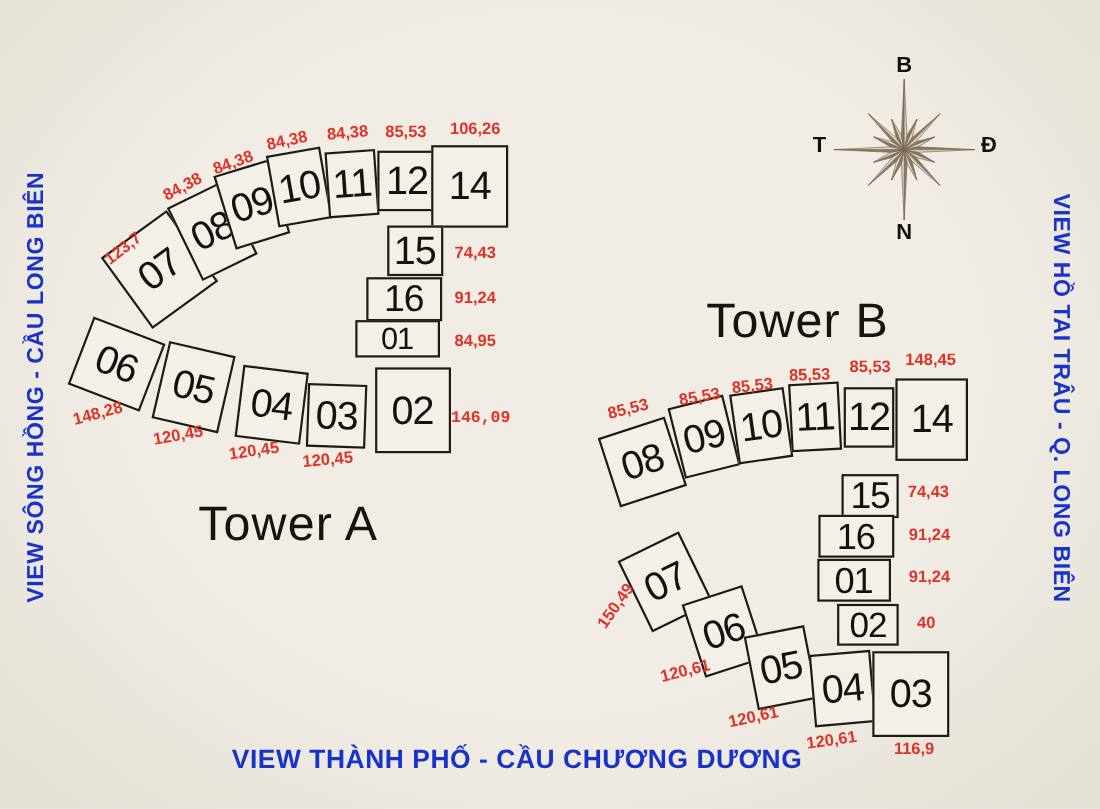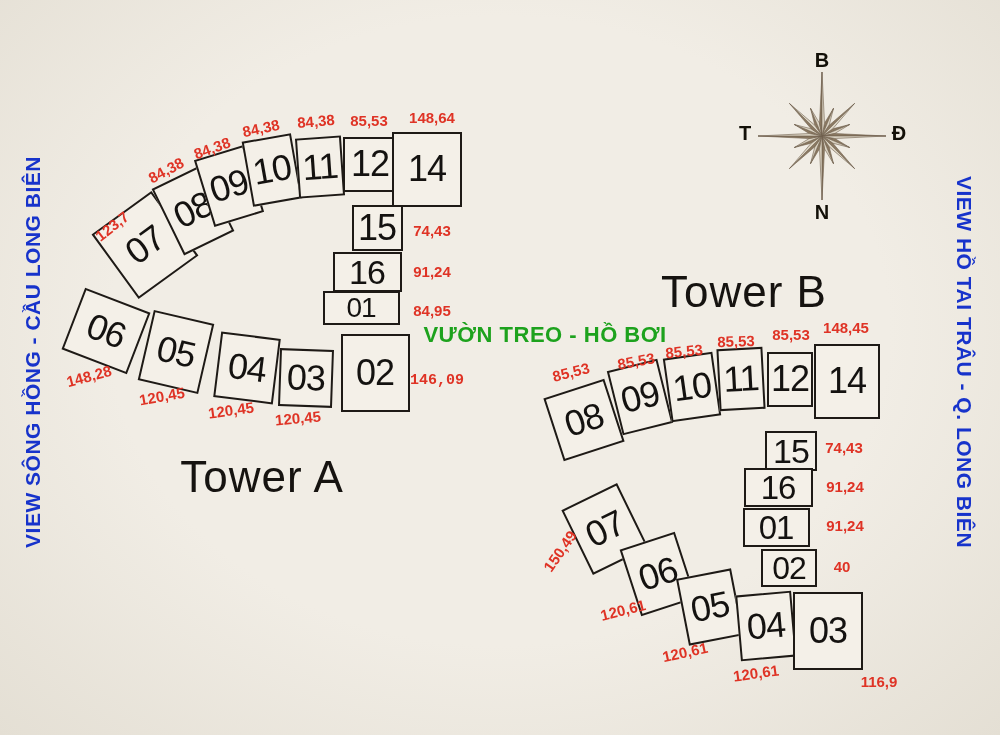--- a/index.html
+++ b/index.html
@@ -41,58 +41,58 @@
   .cdir{
     position:absolute;font-weight:bold;font-size:20px;color:#131008;
     transform:translate(-50%,-50%);
   }
 </style>
 </head>
 <body style="--view: #1733CB; --garden: #1DA21D; --area: #DF3325; --fill: #F4F0E8;">
 
 <div id="stage">
 
+  <div class="view-label view-bottom" style="left:470px;top:691px">VIEW THÀNH PHỐ - CẦU CHƯƠNG DƯƠNG</div>
   <div class="view-label view-left" style="left:33px;top:352px">VIEW SÔNG HỒNG - CẦU LONG BIÊN</div>
   <div class="view-label view-right" style="left:964px;top:362px">VIEW HỒ TAI TRÂU - Q. LONG BIÊN</div>
 
-  <div class="garden-label" style="left:545px;top:335px">VƯỜN TREO - HỒ BƠI</div>
 
   <div id="towers">
       <div class="tower-label" style="left: 262px; top: 477px;">Tower A</div>
       <div class="unit" style="left: 108px; top: 205px; width: 74px; height: 80px; transform: rotate(-36deg); font-size: 36px;">07</div>
       <span class="area" style="left: 112px; top: 226px; transform: translate(-50%, -50%) rotate(-38deg);">123,7</span>
       <div class="unit" style="left: 165px; top: 173px; width: 56px; height: 74px; transform: rotate(-26deg); font-size: 36px;">08</div>
       <span class="area" style="left: 166px; top: 170px; transform: translate(-50%, -50%) rotate(-28deg);">84,38</span>
       <div class="unit" style="left: 203px; top: 151px; width: 52px; height: 70px; transform: rotate(-17deg); font-size: 36px;">09</div>
       <span class="area" style="left: 212px; top: 148px; transform: translate(-50%, -50%) rotate(-20deg);">84,38</span>
       <div class="unit" style="left: 247px; top: 137px; width: 50px; height: 66px; transform: rotate(-10deg); font-size: 36px;">10</div>
       <span class="area" style="left: 261px; top: 128px; transform: translate(-50%, -50%) rotate(-12deg);">84,38</span>
       <div class="unit" style="left: 297px; top: 137px; width: 46px; height: 60px; transform: rotate(-4deg); font-size: 36px;">11</div>
       <span class="area" style="left: 316px; top: 121px; transform: translate(-50%, -50%) rotate(-5deg);">84,38</span>
       <div class="unit" style="left: 343px; top: 136.5px; width: 54px; height: 55px; transform: rotate(0deg); font-size: 36px;">12</div>
       <span class="area" style="left: 369px; top: 120px; transform: translate(-50%, -50%) rotate(0deg);">85,53</span>
       <div class="unit" style="left: 392px; top: 131.5px; width: 70px; height: 75px; transform: rotate(0deg); font-size: 36px;">14</div>
-      <span class="area" style="left: 432px; top: 117px; transform: translate(-50%, -50%) rotate(0deg);">148,64</span>
+      <span class="area" style="left: 432px; top: 117px; transform: translate(-50%, -50%) rotate(0deg);">106,26</span>
       <div class="unit" style="left: 351.5px; top: 205px; width: 51px; height: 46px; transform: rotate(0deg); font-size: 36px;">15</div>
       <span class="area" style="left: 432px; top: 230px; transform: translate(-50%, -50%) rotate(0deg);">74,43</span>
       <div class="unit" style="left: 332.5px; top: 252px; width: 69px; height: 40px; transform: rotate(0deg); font-size: 34px;">16</div>
       <span class="area" style="left: 432px; top: 271px; transform: translate(-50%, -50%) rotate(0deg);">91,24</span>
       <div class="unit" style="left: 322.5px; top: 291px; width: 77px; height: 34px; transform: rotate(0deg); font-size: 28px;">01</div>
       <span class="area" style="left: 432px; top: 310px; transform: translate(-50%, -50%) rotate(0deg); text-align: right;">84,95</span>
       <div class="unit" style="left: 340.5px; top: 334px; width: 69px; height: 78px; transform: rotate(0deg); font-size: 36px;">02</div>
       <span class="area" style="left: 437px; top: 380px; transform: translate(-50%, -50%) rotate(0deg); font-family: Liberation Mono, monospace;">146,09</span>
       <div class="unit" style="left: 71px; top: 298px; width: 70px; height: 66px; transform: rotate(21deg); font-size: 36px;">06</div>
       <span class="area" style="left: 89px; top: 376px; transform: translate(-50%, -50%) rotate(-15deg);">148,28</span>
       <div class="unit" style="left: 145px; top: 316px; width: 62px; height: 72px; transform: rotate(13deg); font-size: 36px;">05</div>
       <span class="area" style="left: 162px; top: 396px; transform: translate(-50%, -50%) rotate(-10deg);">120,45</span>
       <div class="unit" style="left: 217px; top: 335px; width: 60px; height: 66px; transform: rotate(7deg); font-size: 36px;">04</div>
       <span class="area" style="left: 231px; top: 410px; transform: translate(-50%, -50%) rotate(-8deg);">120,45</span>
       <div class="unit" style="left: 279px; top: 349px; width: 54px; height: 58px; transform: rotate(2deg); font-size: 36px;">03</div>
       <span class="area" style="left: 298px; top: 418px; transform: translate(-50%, -50%) rotate(-5deg);">120,45</span>
-      <div class="tower-label" style="left: 744px; top: 292px;">Tower B</div>
+      <div class="tower-label" style="left: 725px; top: 292px;">Tower B</div>
       <div class="unit" style="left: 552px; top: 387px; width: 64px; height: 66px; transform: rotate(-18deg); font-size: 36px;">08</div>
       <span class="area" style="left: 571px; top: 372px; transform: translate(-50%, -50%) rotate(-14deg);">85,53</span>
       <div class="unit" style="left: 614px; top: 364px; width: 52px; height: 66px; transform: rotate(-14deg); font-size: 36px;">09</div>
       <span class="area" style="left: 636px; top: 361px; transform: translate(-50%, -50%) rotate(-10deg);">85,53</span>
       <div class="unit" style="left: 667px; top: 355px; width: 50px; height: 64px; transform: rotate(-8deg); font-size: 36px;">10</div>
       <span class="area" style="left: 684px; top: 351px; transform: translate(-50%, -50%) rotate(-6deg);">85,53</span>
       <div class="unit" style="left: 718px; top: 348px; width: 46px; height: 62px; transform: rotate(-3deg); font-size: 36px;">11</div>
       <span class="area" style="left: 736px; top: 341px; transform: translate(-50%, -50%) rotate(-2deg);">85,53</span>
       <div class="unit" style="left: 767px; top: 351.5px; width: 46px; height: 55px; transform: rotate(0deg); font-size: 36px;">12</div>
       <span class="area" style="left: 791px; top: 334px; transform: translate(-50%, -50%) rotate(0deg);">85,53</span>
@@ -108,21 +108,21 @@
       <span class="area" style="left: 842px; top: 566px; transform: translate(-50%, -50%) rotate(0deg);">40</span>
       <div class="unit" style="left: 574px; top: 493px; width: 62px; height: 72px; transform: rotate(-26deg); font-size: 36px;">07</div>
       <span class="area" style="left: 560px; top: 551px; transform: translate(-50%, -50%) rotate(-55deg);">150,49</span>
       <div class="unit" style="left: 629px; top: 539px; width: 58px; height: 70px; transform: rotate(-18deg); font-size: 36px;">06</div>
       <span class="area" style="left: 623px; top: 610px; transform: translate(-50%, -50%) rotate(-14deg);">120,61</span>
       <div class="unit" style="left: 682px; top: 573px; width: 56px; height: 68px; transform: rotate(-11deg); font-size: 36px;">05</div>
       <span class="area" style="left: 685px; top: 652px; transform: translate(-50%, -50%) rotate(-12deg);">120,61</span>
       <div class="unit" style="left: 738px; top: 593px; width: 56px; height: 66px; transform: rotate(-5deg); font-size: 36px;">04</div>
       <span class="area" style="left: 756px; top: 673px; transform: translate(-50%, -50%) rotate(-8deg);">120,61</span>
       <div class="unit" style="left: 793px; top: 592px; width: 70px; height: 78px; transform: rotate(0deg); font-size: 36px;">03</div>
-      <span class="area" style="left: 831px; top: 681px; transform: translate(-50%, -50%) rotate(0deg); margin-left: 48px;">116,9</span>
+      <span class="area" style="left: 831px; top: 681px; transform: translate(-50%, -50%) rotate(0deg);">116,9</span>
     </div>
 
   <div class="compass">
     <svg id="compass-svg" width="170" height="170" viewBox="-85 -85 170 170">
         <polygon points="11.5,-27.7 2.5,-12.8 0,0" fill="#8B7962" stroke="#6F604E" stroke-width="0.6"></polygon>
         <polygon points="11.5,-27.7 7.2,-10.8 0,0" fill="#DCD4C4" stroke="#6F604E" stroke-width="0.6"></polygon>
         <polygon points="27.7,-11.5 10.8,-7.2 0,0" fill="#8B7962" stroke="#6F604E" stroke-width="0.6"></polygon>
         <polygon points="27.7,-11.5 12.8,-2.5 0,0" fill="#DCD4C4" stroke="#6F604E" stroke-width="0.6"></polygon>
         <polygon points="27.7,11.5 12.8,2.5 0,0" fill="#8B7962" stroke="#6F604E" stroke-width="0.6"></polygon>
         <polygon points="27.7,11.5 10.8,7.2 0,0" fill="#DCD4C4" stroke="#6F604E" stroke-width="0.6"></polygon>

